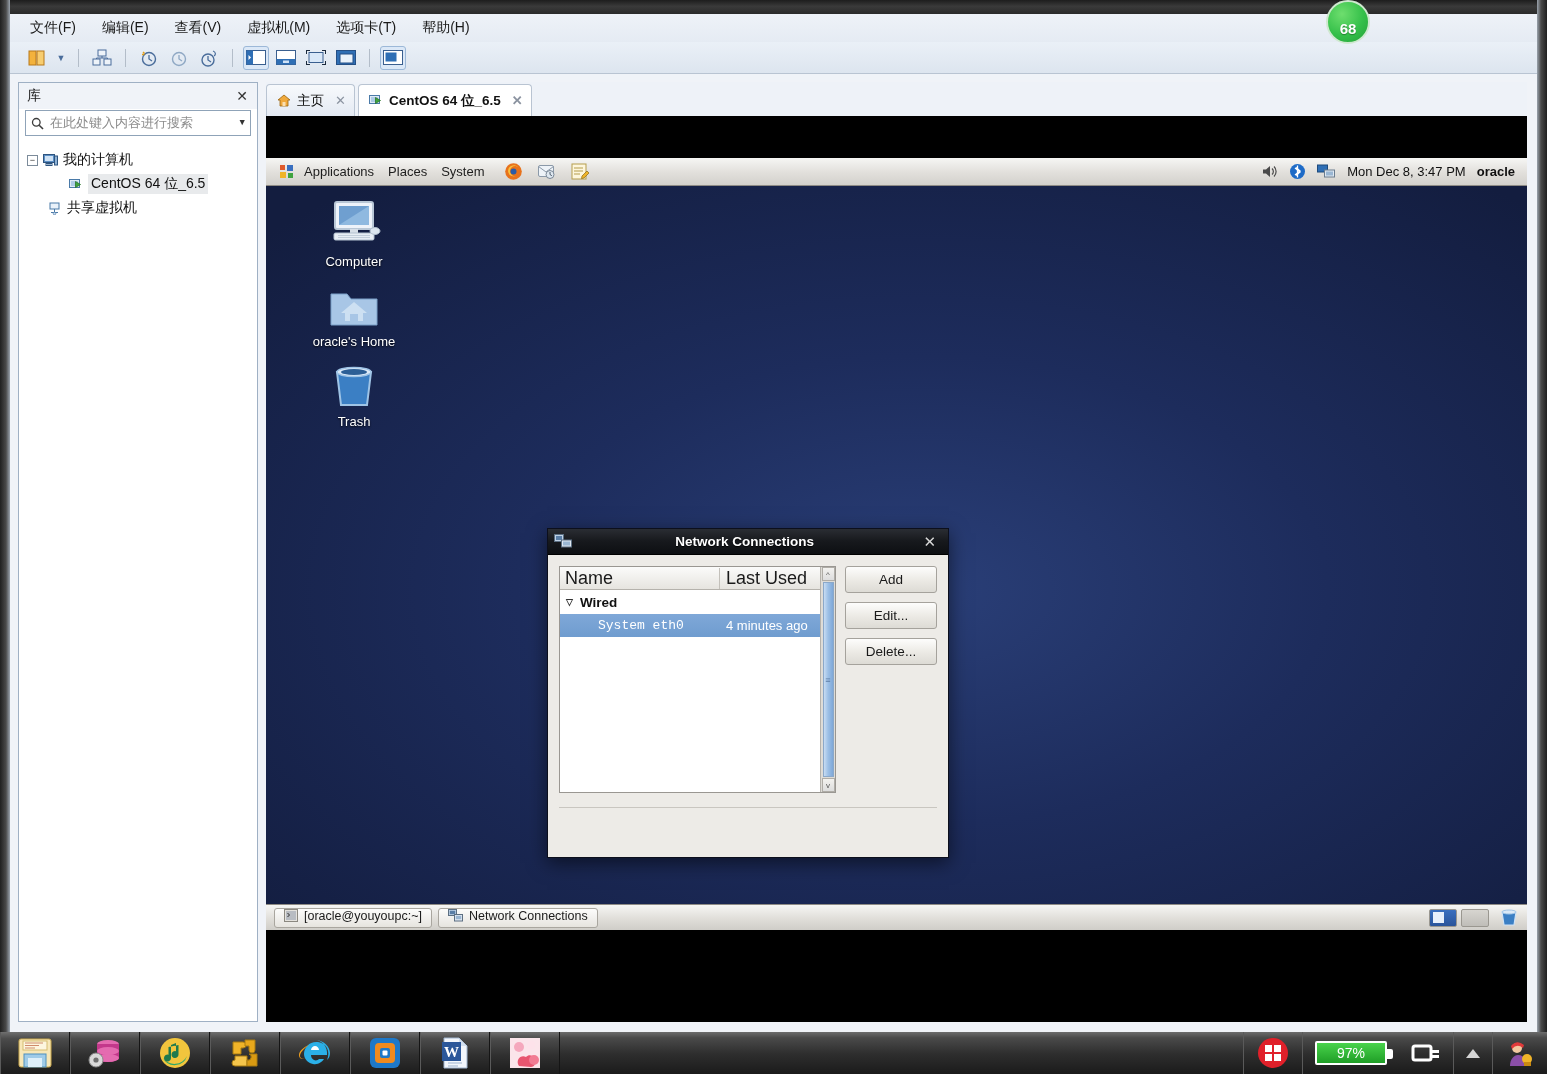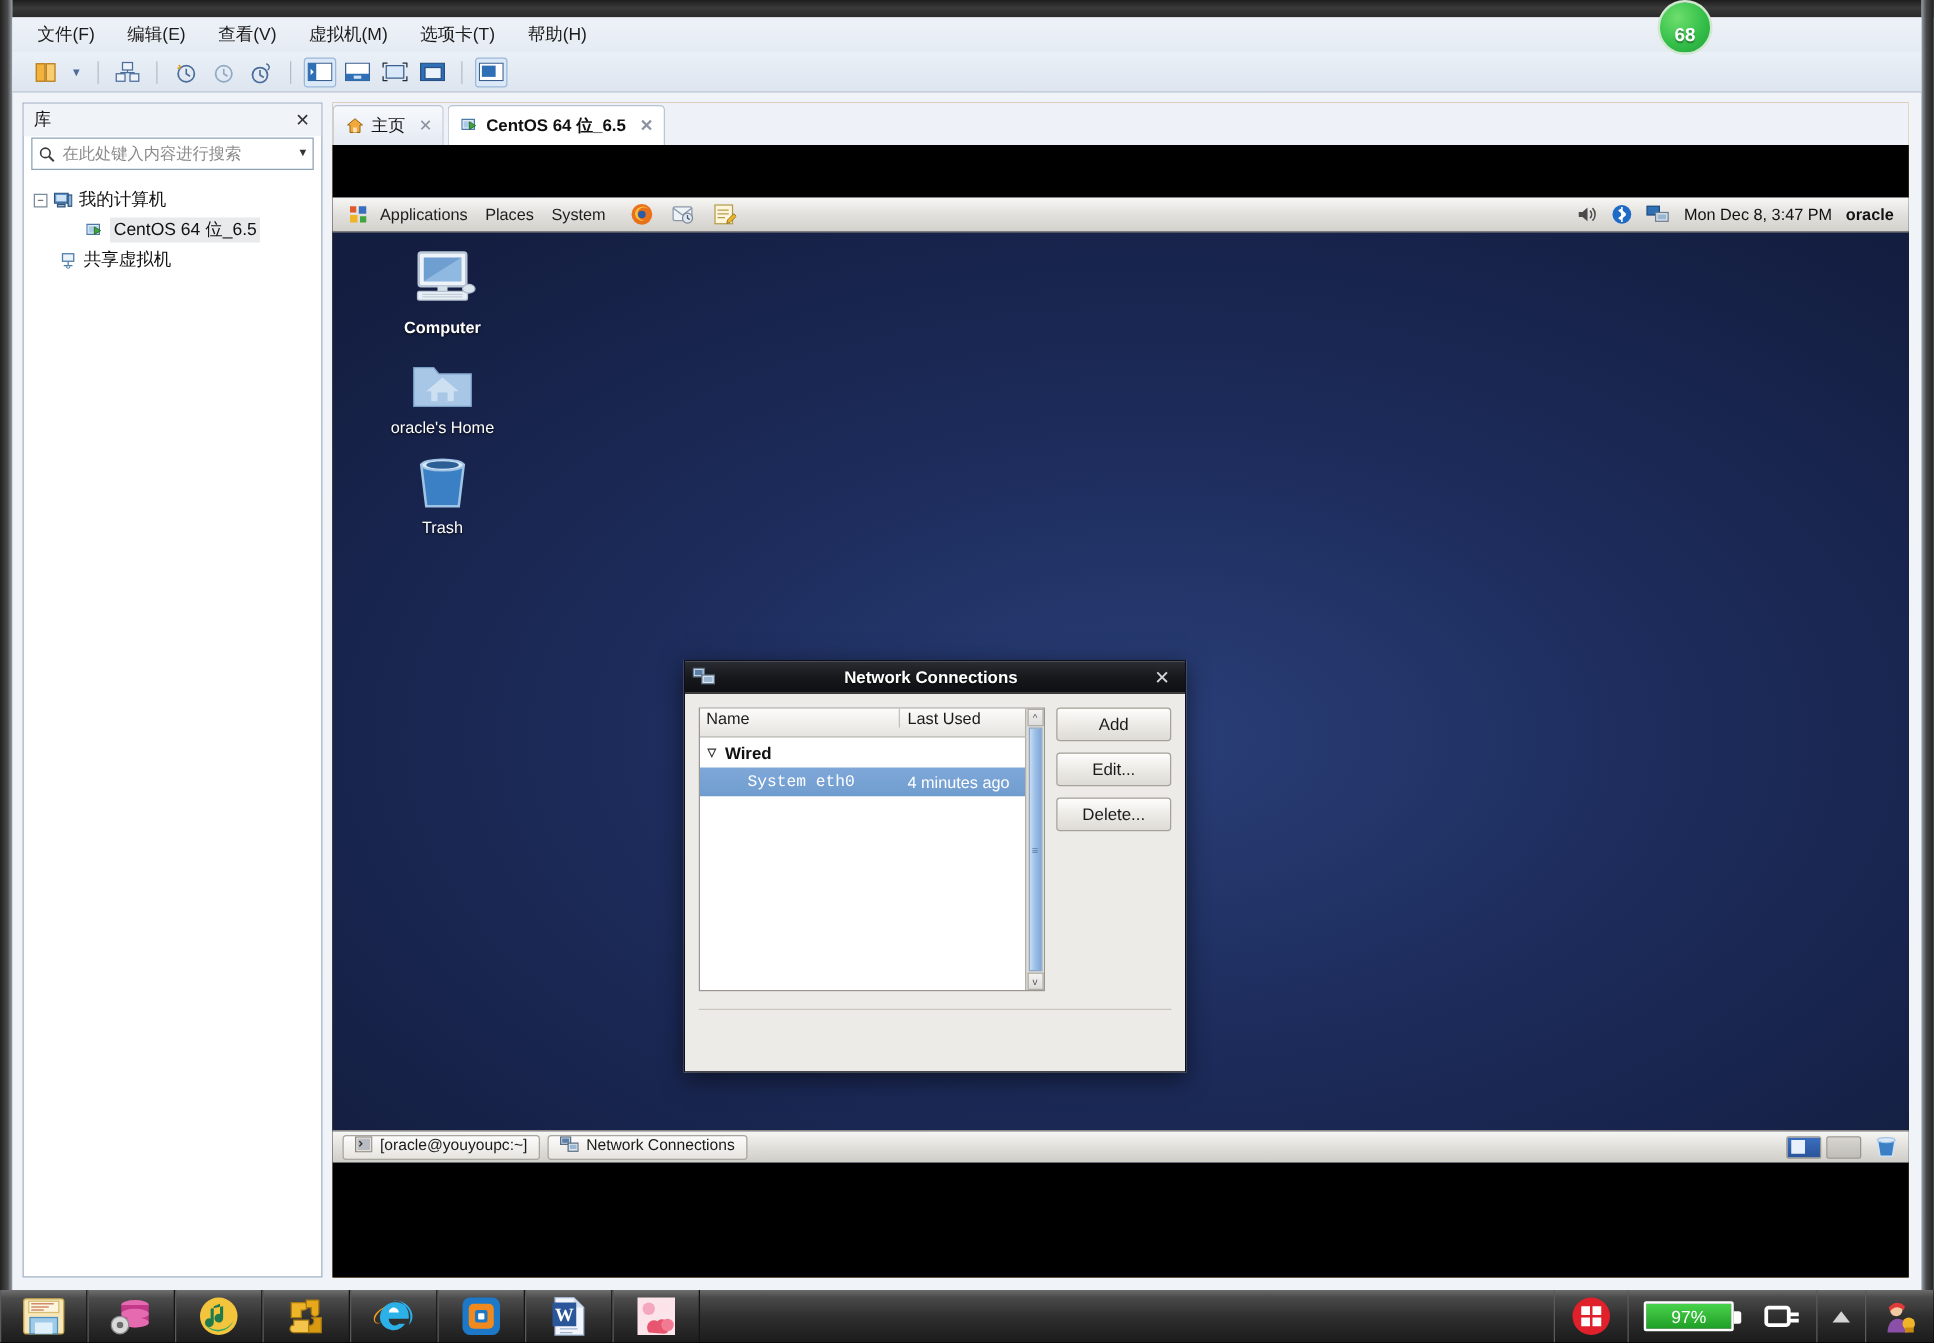--- a/index.html
+++ b/index.html
@@ -88,21 +88,21 @@
     width:11px; height:11px; border:1px solid #7c8b9a; background:#fff;
     font-size:9px; line-height:9px; text-align:center; color:#333;
     display:flex; align-items:center; justify-content:center;
   }
   .tree-indent { width:16px; }
   .tr-label { white-space:nowrap; }
 
   
   .vm-area {
     position:absolute; left:256px; top:68px; right:10px; bottom:10px;
-    background:#a16207;
+    background:#7dd3fc;
   }
   .tabbar { height:34px; display:flex; align-items:flex-end; padding-left:0px;
             background:#eef2f8; }
   .tab {
     height:32px; display:flex; align-items:center; gap:6px; padding:0 8px 0 10px;
     font-size:13.5px; color:#111;
     border:1px solid #b9c4d2; border-bottom:none;
     border-radius:4px 4px 0 0; margin-right:3px;
     background: linear-gradient(180deg,#f7f9fc 0%, #e4eaf3 100%);
   }
@@ -176,23 +176,23 @@
   .nc-title .t-text {
     flex:1; text-align:center; color:#fff; font-size:13.5px; font-weight:bold;
     text-shadow:0 1px 1px #000;
   }
   .nc-title .t-close { color:#d8d8d8; font-size:15px; padding:0 6px; cursor:pointer; }
   .nc-body { position:absolute; left:0; top:26px; right:0; bottom:0; padding:11px; }
   .nc-main { display:flex; gap:9px; height:227px; }
   .nc-list-wrap { position:relative; flex:1; border:1px solid #9a9792; background:#fff; display:flex; }
   .nc-list { flex:1; background:#fff; }
   .nc-head {
-    display:flex; height:23px; align-items:flex-start;
+    display:flex; height:23px; align-items:flex-end;
     background: linear-gradient(180deg,#fbfbfa 0%, #e6e4df 100%);
-    border-bottom:1px solid #b5b2ac; font-size:13px; color:#1a1a1a;
+    border-bottom:1px solid #b5b2ac; font-size:18px; color:#1a1a1a;
   }
   .nc-head .c1 { width:160px; padding-left:5px; border-right:1px solid #c3c0ba; }
   .nc-head .c2 { flex:1; padding-left:6px; }
   .nc-group {
     height:24px; display:flex; align-items:center; gap:7px; padding-left:6px;
     font-size:13.5px; font-weight:bold; color:#111;
   }
   .nc-group .tri { font-size:9px; color:#333; }
   .nc-row {
     height:23px; display:flex; align-items:center; font-size:13px;
@@ -485,21 +485,21 @@
                     <rect x="0.5" y="1" width="10" height="7" fill="#2f6fb5" stroke="#1d4a7d"></rect>
                     <rect x="7.5" y="6" width="10" height="7" fill="#dfe8f2" stroke="#6a7c8e"></rect>
                     <rect x="9" y="7.5" width="7" height="4" fill="#9ab6d2"></rect>
                   </svg>
                 </span>
                 <span class="gt-time">Mon Dec  8,  3:47 PM</span>
                 <span class="gt-user">oracle</span>
               </div>
             </div>
 
-            <div class="dicon" style="left:33px; top:40px;font-weight:bold;">
+            <div class="dicon" style="left:33px; top:40px;">
               <div class="glyph">
                 <svg width="56" height="50" viewBox="0 0 56 50">
                   <rect x="9" y="2" width="38" height="27" rx="2" fill="#eef3fa" stroke="#b9c7d6" stroke-width="2"></rect>
                   <rect x="13" y="6" width="30" height="19" fill="#6f9fd0"></rect>
                   <path d="M13 25 L43 6 v19z" fill="#8fb9e0"></path>
                   <rect x="24" y="29" width="8" height="4" fill="#d7dfe8"></rect>
                   <rect x="8" y="33" width="40" height="7" rx="1.5" fill="#e8eef5" stroke="#b3c1d0"></rect>
                   <path d="M12 35.5 h32 M12 37.5 h32" stroke="#c3cfdb"></path>
                   <ellipse cx="49" cy="31" rx="5" ry="3.5" fill="#dbe5ef" stroke="#aebccb"></ellipse>
                 </svg>

